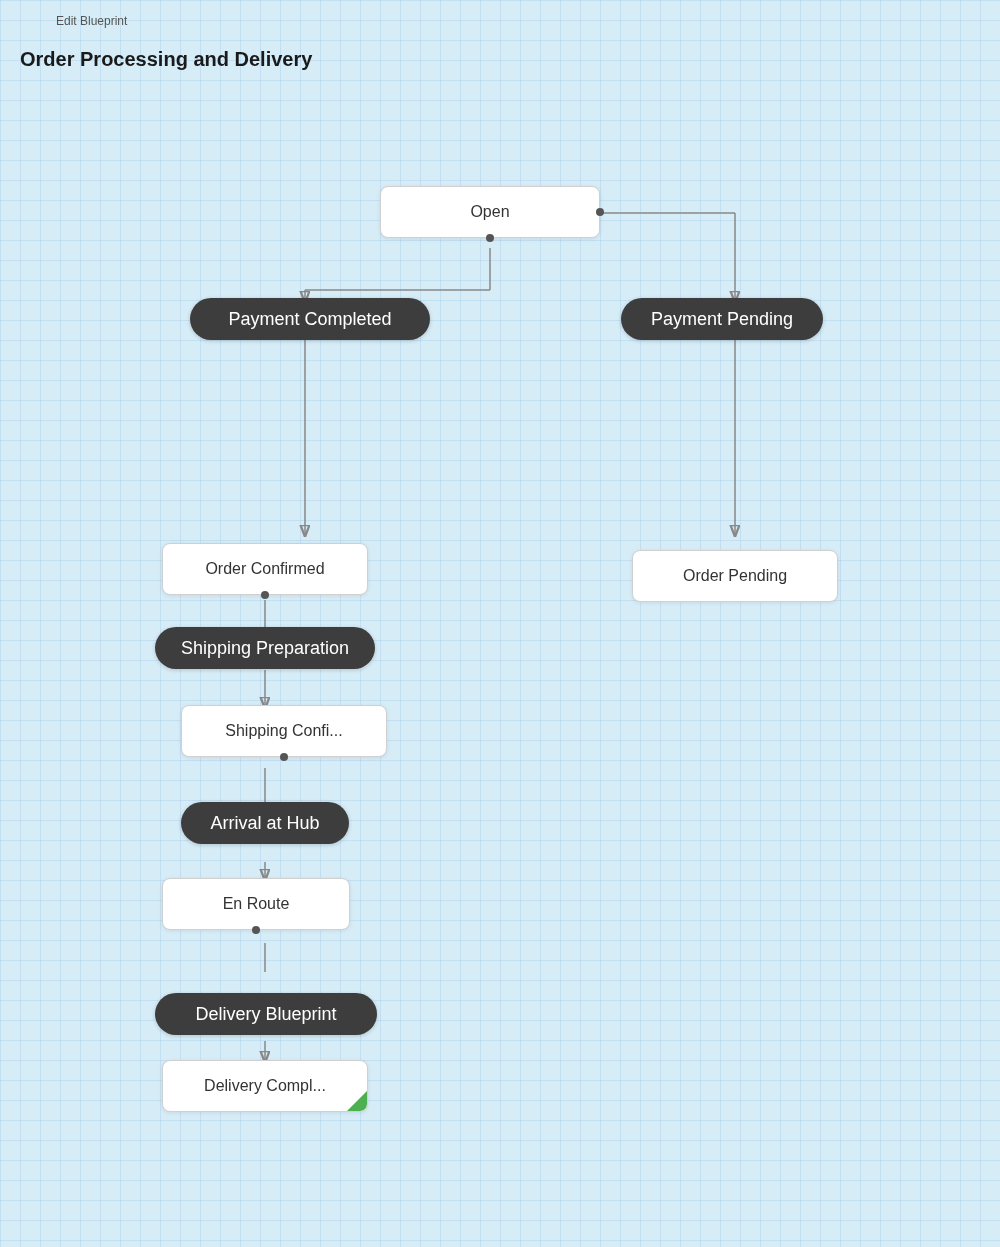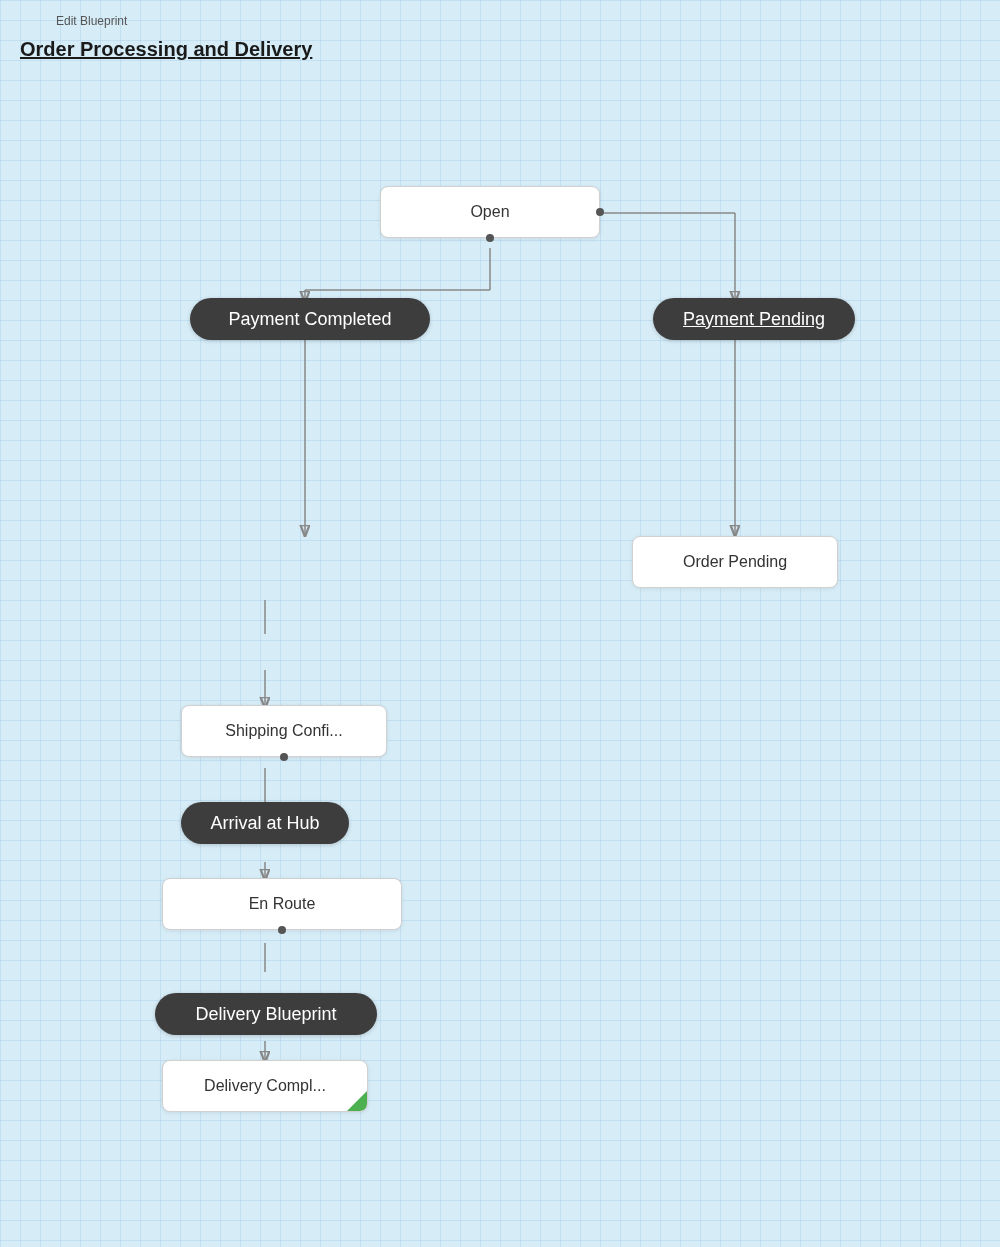--- a/index.html
+++ b/index.html
@@ -33,22 +33,21 @@
       font-size: 12px;
       color: #555;
       font-weight: 400;
       margin-left: 36px;
     }
 
     .header-title {
       font-size: 20px;
       font-weight: 700;
       color: #1a1a1a;
-      margin-top: 10px;
-      text-decoration: underline;
+      margin-top: 20px;
     }
 
     
     .node {
       position: absolute;
       display: flex;
       align-items: center;
       justify-content: center;
     }
 
@@ -167,40 +166,47 @@
 
     <div class="dot" style="right: -5px; top: 50%; transform: translateY(-50%);"></div>
 
     <div class="dot" style="bottom: -5px; left: 50%; transform: translateX(-50%);"></div>
   </div>
 
   <div class="node transition-node" style="left: 190px; top: 298px; width: 240px;">
     <span>Payment Completed</span>
   </div>
 
-  <div class="node transition-node" style="left: 653px; top: 298px; width: 202px; text-decoration: underline;">
+  <div class="node transition-node" style="left: 621px; top: 298px; width: 202px;">
     <span>Payment Pending</span>
   </div>
 
-
-  <div class="node state-node" style="left: 632px; top: 536px; width: 206px;">
+  <div class="node state-node" style="left: 162px; top: 543px; width: 206px;">
+    <span>Order Confirmed</span>
+    <div class="dot" style="bottom: -5px; left: 50%; transform: translateX(-50%);"></div>
+  </div>
+
+  <div class="node state-node" style="left: 632px; top: 550px; width: 206px;">
     <span>Order Pending</span>
   </div>
 
+  <div class="node transition-node" style="left: 155px; top: 627px; width: 220px;">
+    <span>Shipping Preparation</span>
+  </div>
 
   <div class="node state-node" style="left: 162px; top: 705px; width: 206px; margin-left: 19px;">
     <span>Shipping Confi...</span>
     <div class="dot" style="bottom: -5px; left: 50%; transform: translateX(-50%);"></div>
   </div>
 
   <div class="node transition-node" style="left: 181px; top: 802px; width: 168px; align-items: center;">
     <span>Arrival at Hub</span>
   </div>
 
-  <div class="node state-node" style="left: 162px; top: 878px; width: 240px;">
+  <div class="node state-node" style="left: 162px; top: 878px; width: 188px;">
     <span>En Route</span>
     <div class="dot" style="bottom: -5px; left: 50%; transform: translateX(-50%);"></div>
   </div>
 
   <div class="node transition-node" style="left: 155px; top: 993px; width: 222px;">
     <span>Delivery Blueprint</span>
   </div>
 
   <div class="node state-node" style="left: 162px; top: 1060px; width: 206px; position: absolute; overflow: hidden;">
     <span>Delivery Compl...</span>

